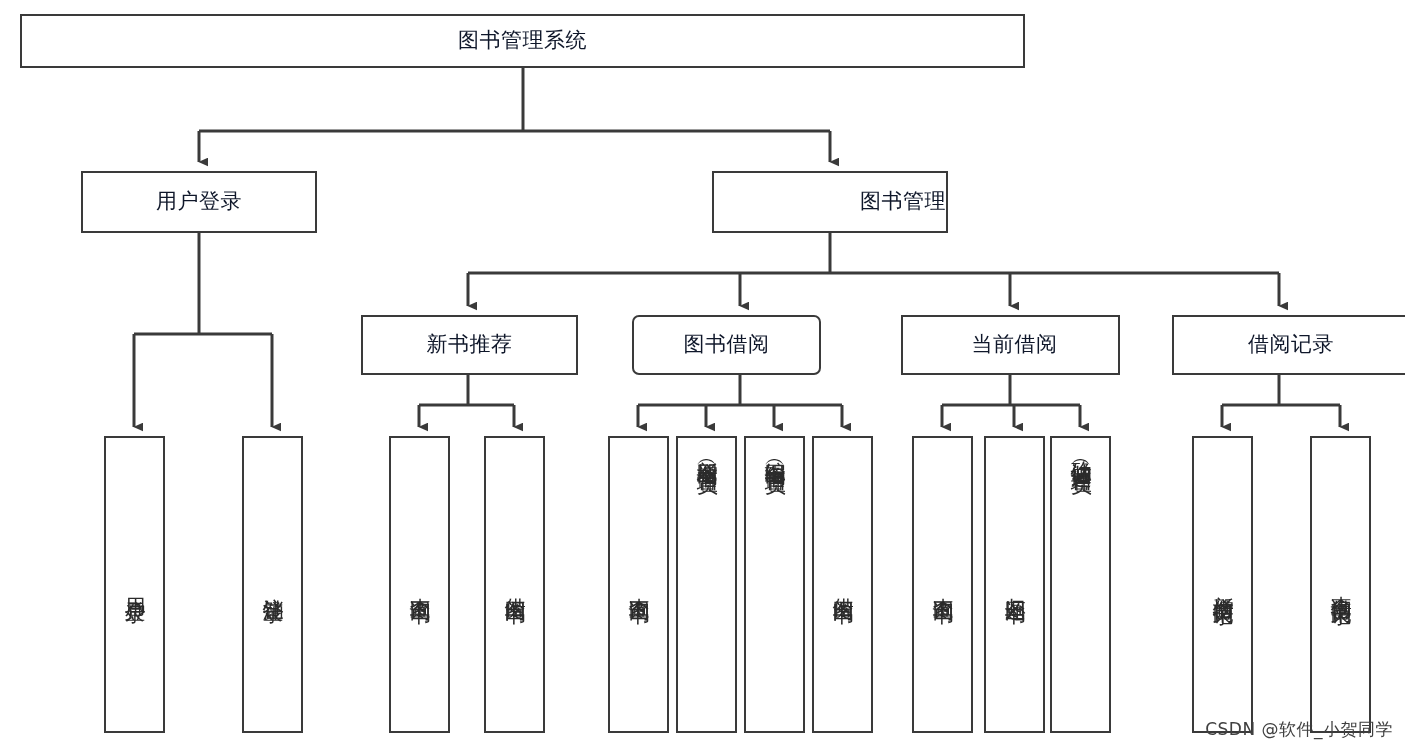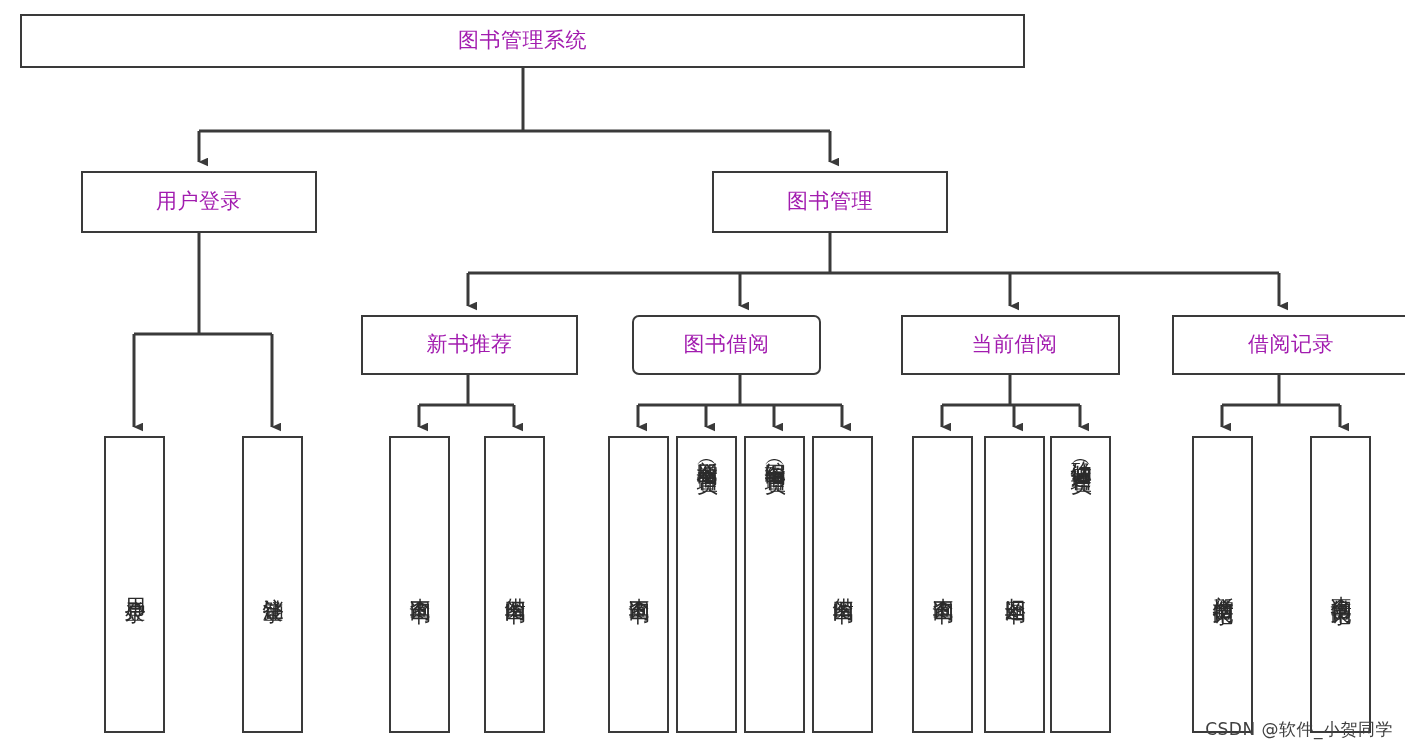--- a/index.html
+++ b/index.html
@@ -30,21 +30,21 @@
     box-sizing: border-box;
     background: #ffffff;
     border: 2px solid #3a3a3a;
     display: flex;
     align-items: center;
     justify-content: center;
     overflow: hidden;
   }
   .node-label-h {
     font-size: 21px;
-    color: #a21caf;
+    color: #0f172a;
     line-height: 1.1;
     letter-spacing: 0.5px;
     white-space: nowrap;
     text-align: center;
   }
   .node-label-v {
     font-size: 21px;
     color: #2b2b2b;
     writing-mode: vertical-rl;
     text-orientation: upright;
@@ -132,21 +132,21 @@
     </g>
   </svg>
 
   <div class="node-box" style="left: 20px; top: 14px; width: 1005px; height: 54px;">
     <span class="node-label-h">图书管理系统</span>
   </div>
 
   <div class="node-box" style="left: 81px; top: 171px; width: 236px; height: 62px;">
     <span class="node-label-h">用户登录</span>
   </div>
-  <div class="node-box" style="left: 712px; top: 171px; width: 236px; height: 62px;">
+  <div class="node-box" style="left: 712px; top: 171px; width: 236px; height: 62px; justify-content: flex-end;">
     <span class="node-label-h">图书管理</span>
   </div>
 
   <div class="node-box" style="left: 361px; top: 315px; width: 217px; height: 60px; font-family: Liberation Serif, serif;">
     <span class="node-label-h">新书推荐</span>
   </div>
   <div class="node-box" style="left: 632px; top: 315px; width: 189px; height: 60px; border-radius: 7px;">
     <span class="node-label-h">图书借阅</span>
   </div>
   <div class="node-box" style="left: 901px; top: 315px; width: 219px; height: 60px; padding-left: 8px;">

